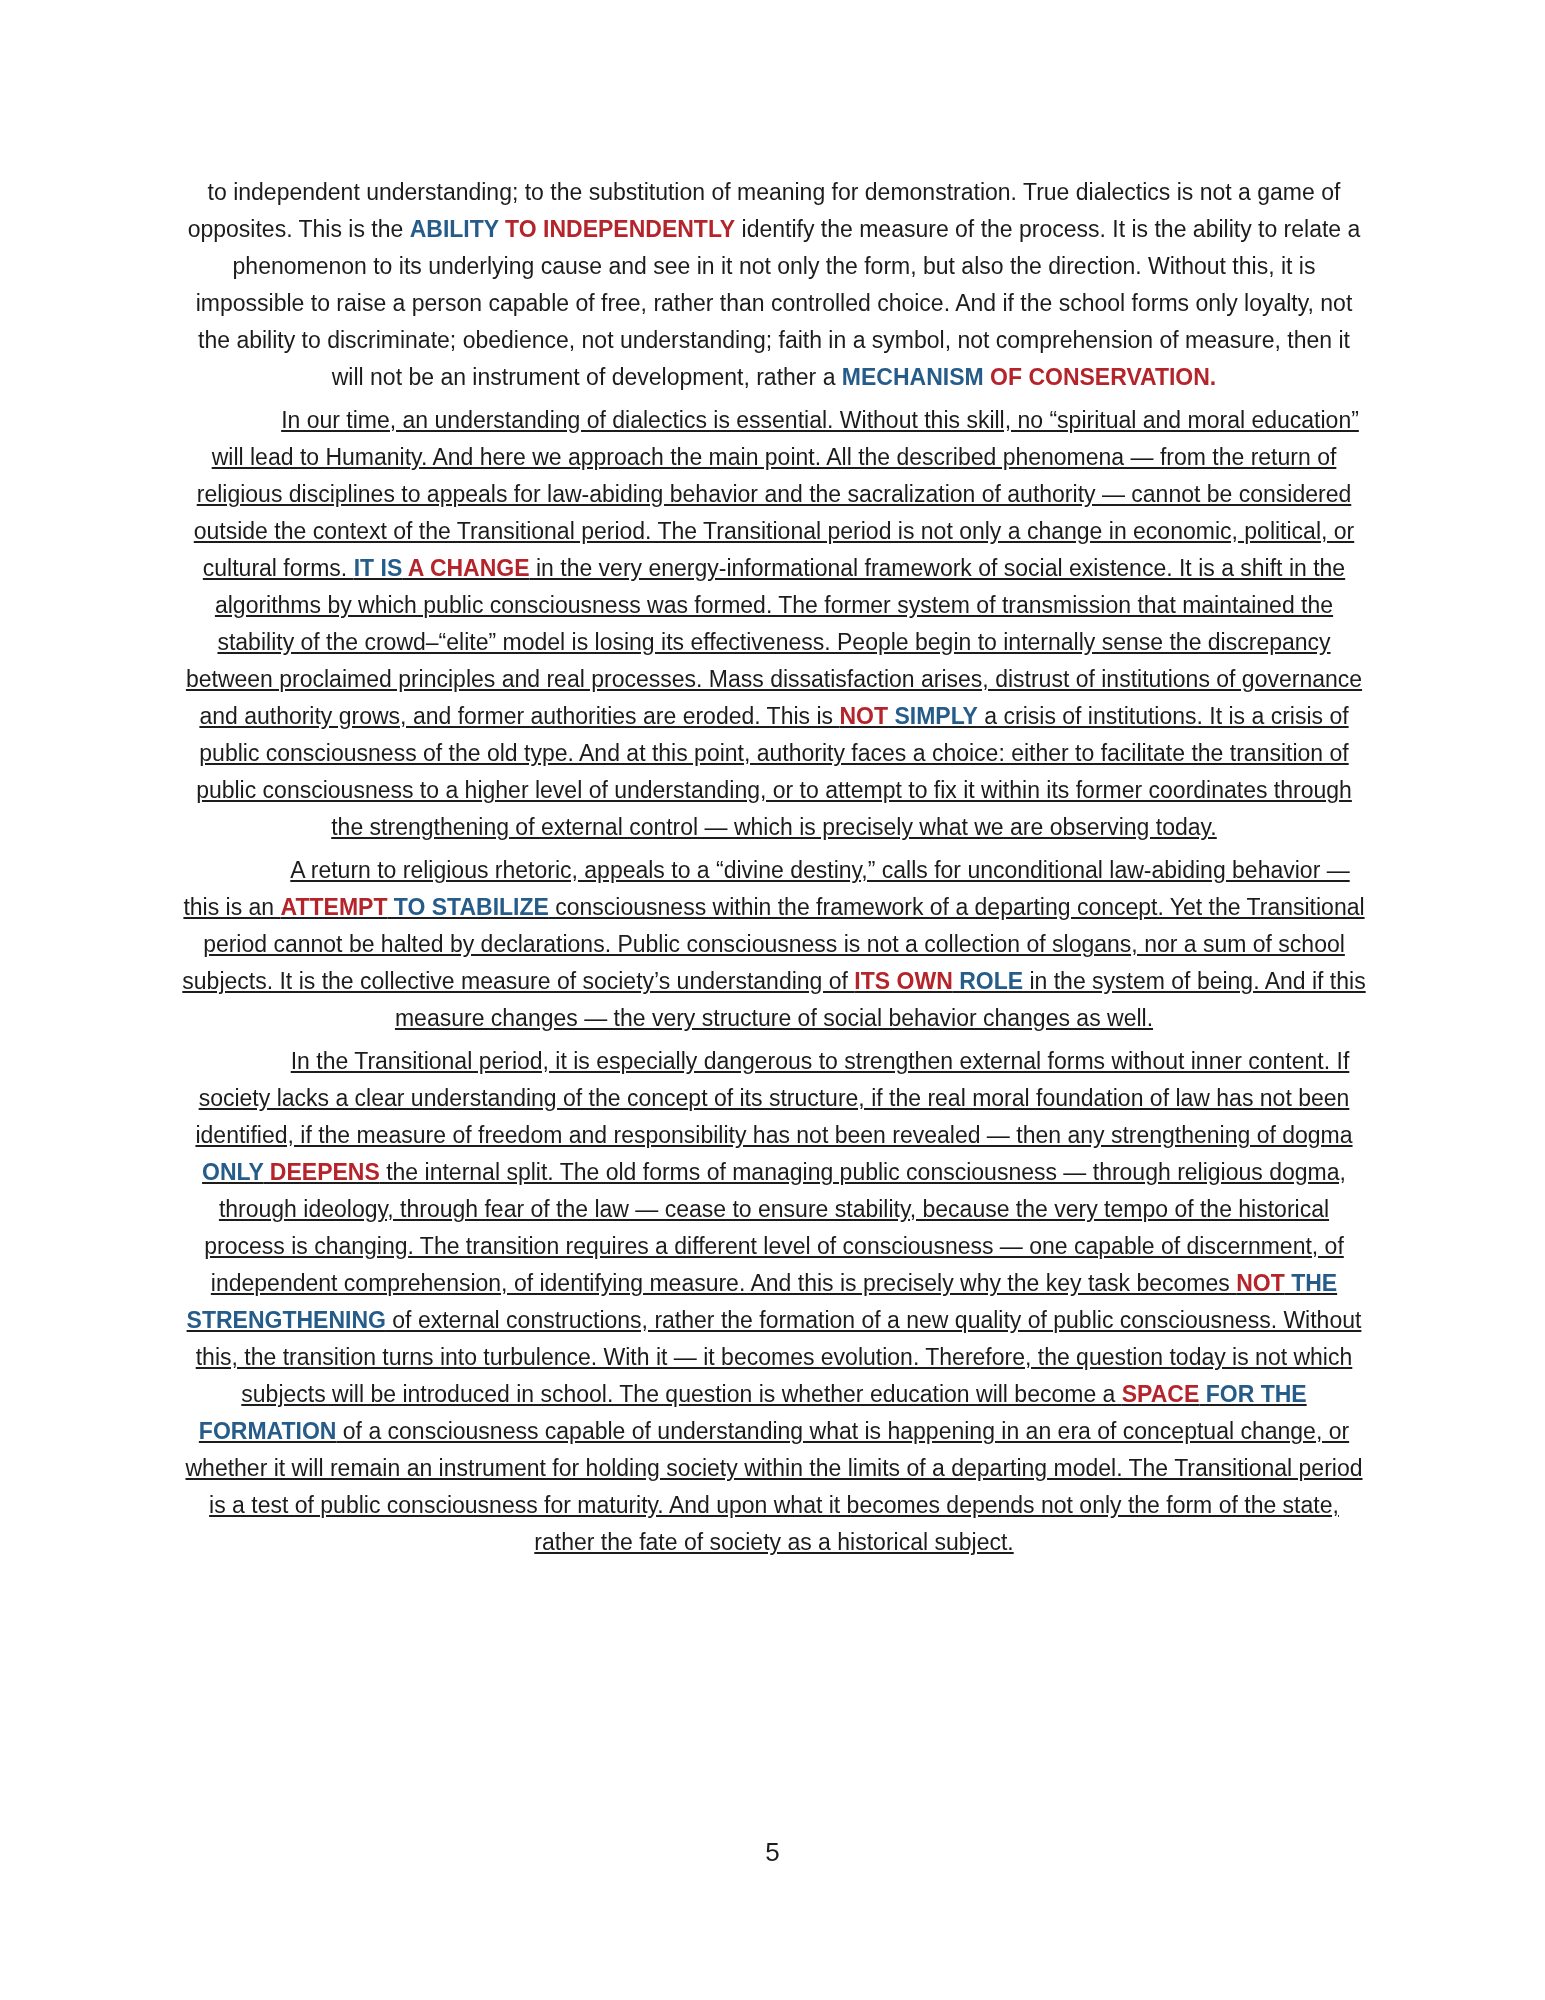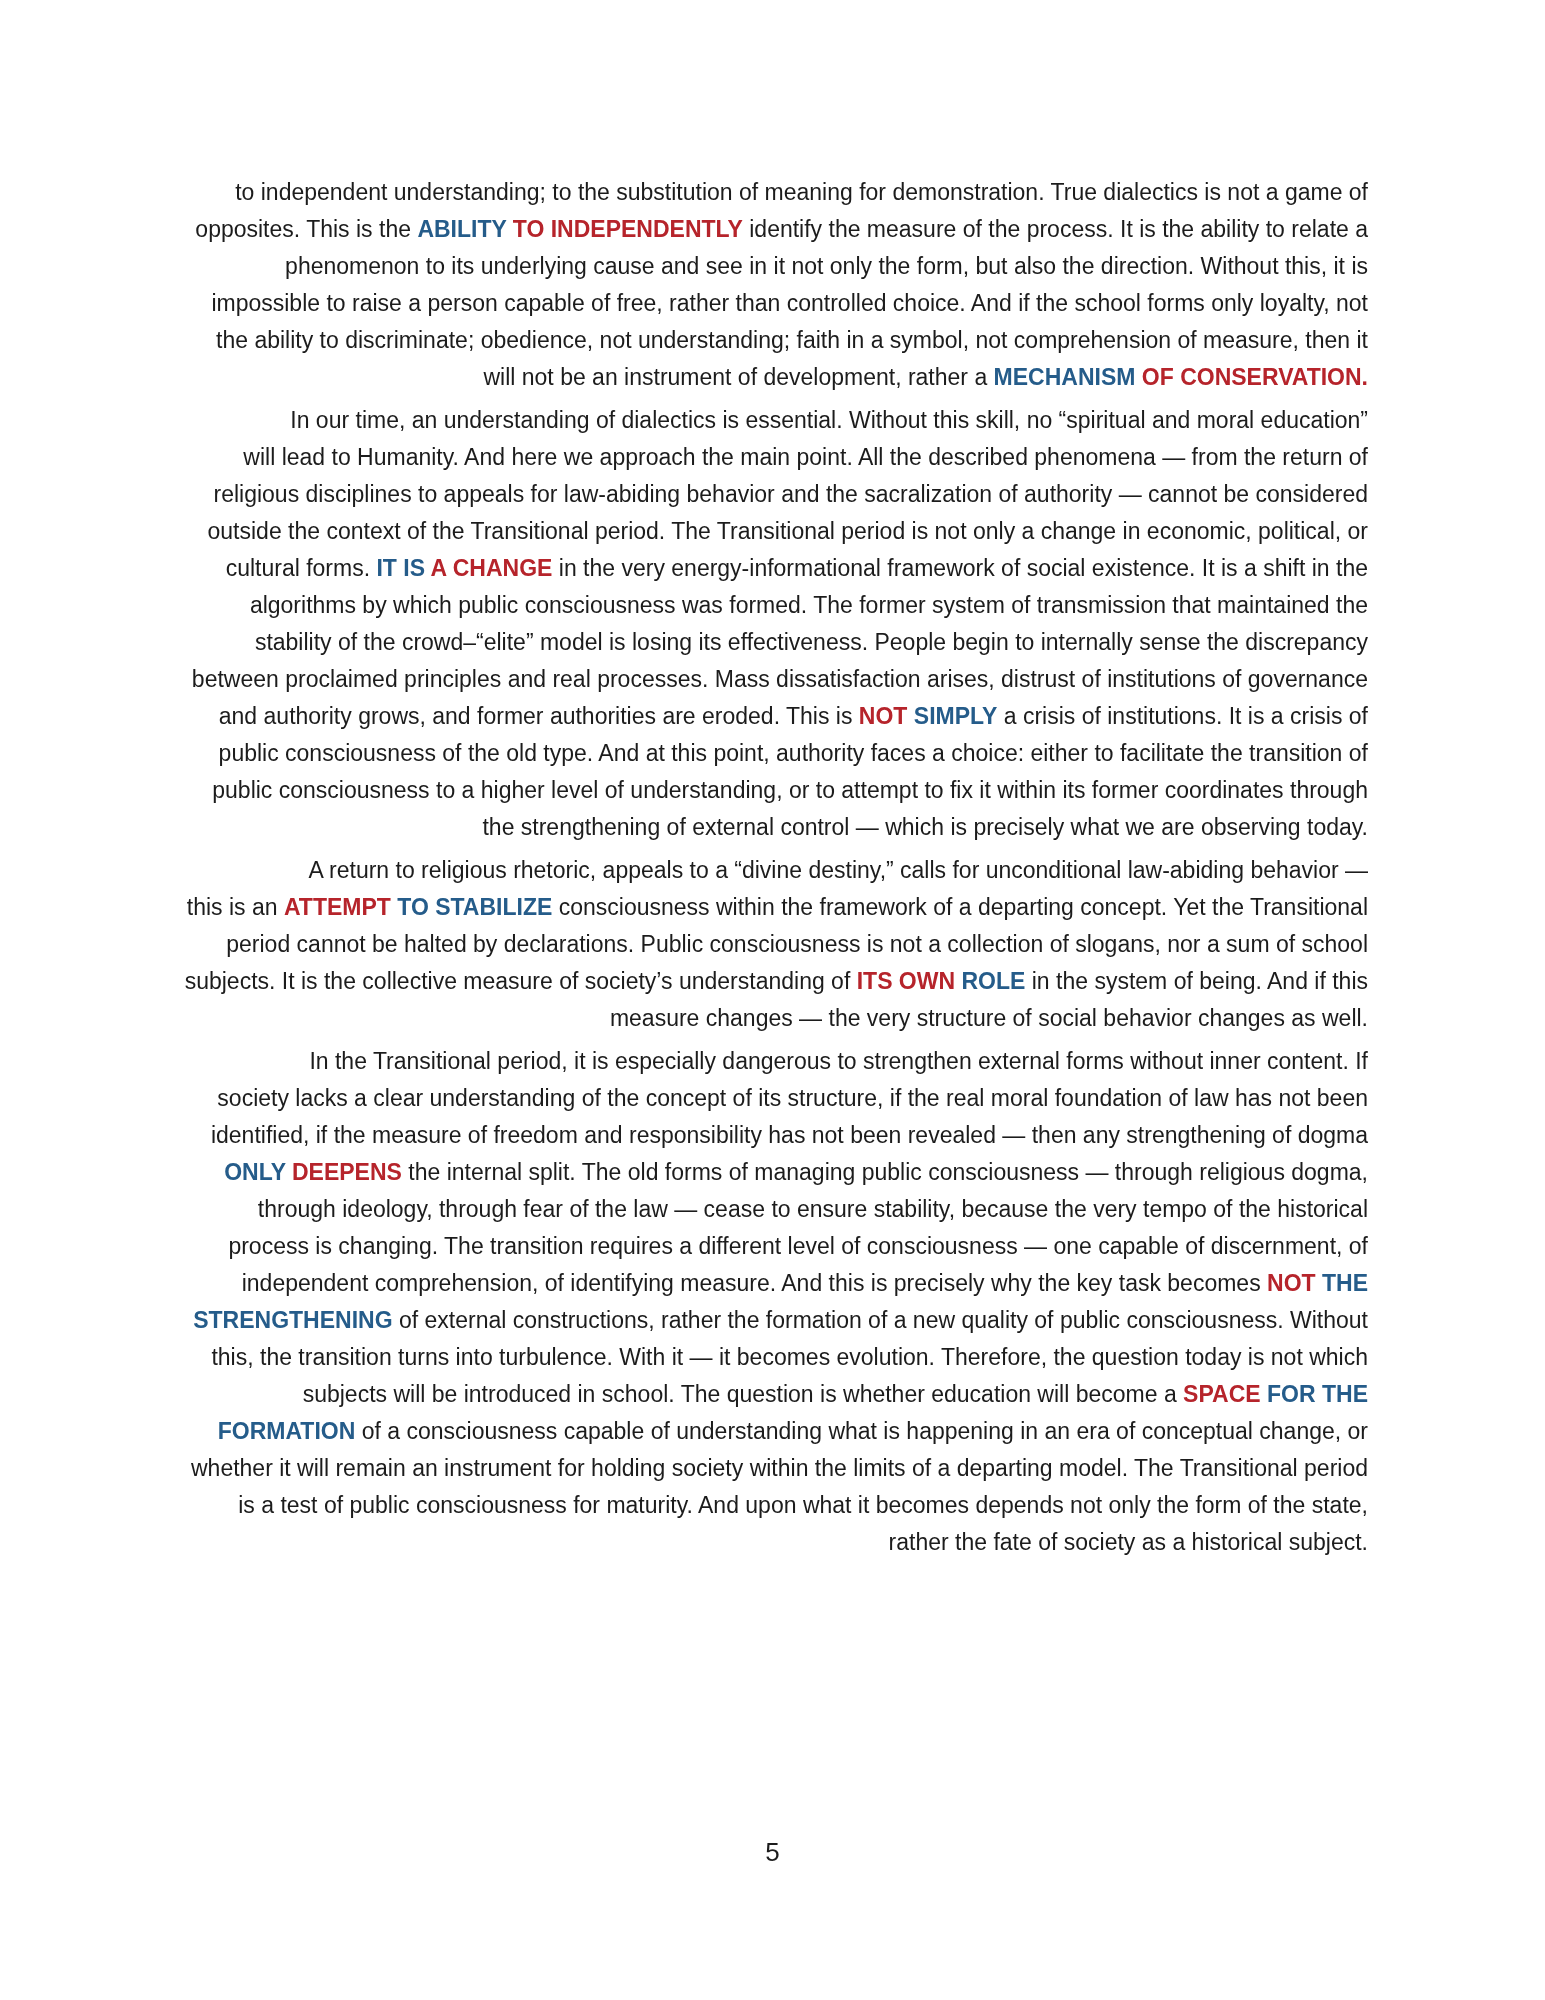--- a/index.html
+++ b/index.html
@@ -17,27 +17,28 @@
     overflow: hidden;
   }
   .content {
     position: absolute;
     left: 180px;
     top: 174px;
     width: 1188px;
     font-size: 23px;
     line-height: 37px;
     letter-spacing: 0px;
-    text-align: right;
+    text-align: center;
   }
   .para {
     margin: 0 0 6px 0;
   }
   .para.indent {
     text-indent: 92px;
+    text-decoration: underline;
   }
   .run-bold {
     font-weight: bold;
   }
   .run-blue {
     color: var(--accent-blue, #255c8a);
   }
   .run-red {
     color: var(--accent-red, #b6242b);
   }

